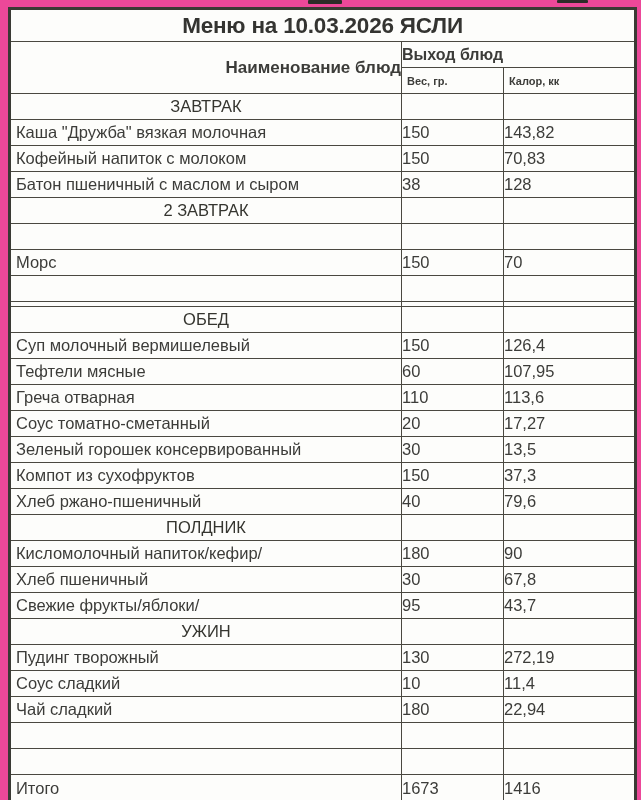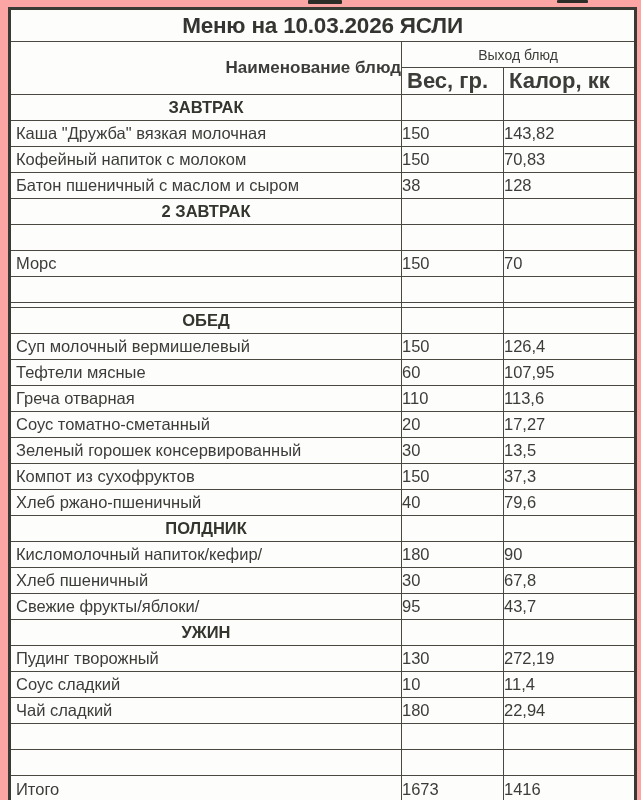--- a/index.html
+++ b/index.html
@@ -1,19 +1,19 @@
 <!DOCTYPE html>
 <html><head>
 <meta charset="utf-8">
 <style>
   html,body{margin:0;padding:0;}
   .page{
     position:relative;
     width:641px;height:800px;
-    background:#fca5a5;
+    background:#ec4899;
     font-family:"Liberation Sans","DejaVu Sans",sans-serif;
     overflow:hidden;
   }
   table.menu{
     position:absolute;left:8px;top:7px;
     width:626px;
     border-collapse:collapse;
     table-layout:fixed;
     background:#fdfdfb;
     border:3px solid #3a3a34;
@@ -33,33 +33,32 @@
     text-align:center;
     height:31px;
     letter-spacing:-0.2px;
   }
   .hdr-name{
     font-weight:bold;
     font-size:17px;
     text-align:right;
   }
   .hdr-group{
-    font-weight:normal;
-    font-size:14px;
-    text-align:center;
+    font-weight:bold;
+    font-size:16px;
     height:25px;
   }
   .hdr-sub{
     font-weight:bold;
-    font-size:22px;
+    font-size:11px;
     text-align:left;
     padding-left:5px;
     height:25px;
   }
-  .row-section td{font-weight:bold;height:25px;text-align:center;color:#35352f;margin-top:40px;}
+  .row-section td{font-weight:normal;height:25px;text-align:center;color:#35352f;margin-top:40px;}
   .row-dish td,.row-empty td{height:25px;}
   .row-total td{height:26px;}
   .row-thin td{height:4px;line-height:0;}
   .cell-name{text-align:left;padding-left:5px;}
   .cell-num{text-align:left;padding-right:6px;}
   .artifact{position:absolute;background:#2c2c28;border-radius:1px;}
   .artifact-top-1{left:308px;top:0;width:34px;height:4px;}
   .artifact-top-2{left:557px;top:0;width:31px;height:3px;}
   .smudge-bottom{
     position:absolute;left:424px;top:793px;width:24px;height:6px;

